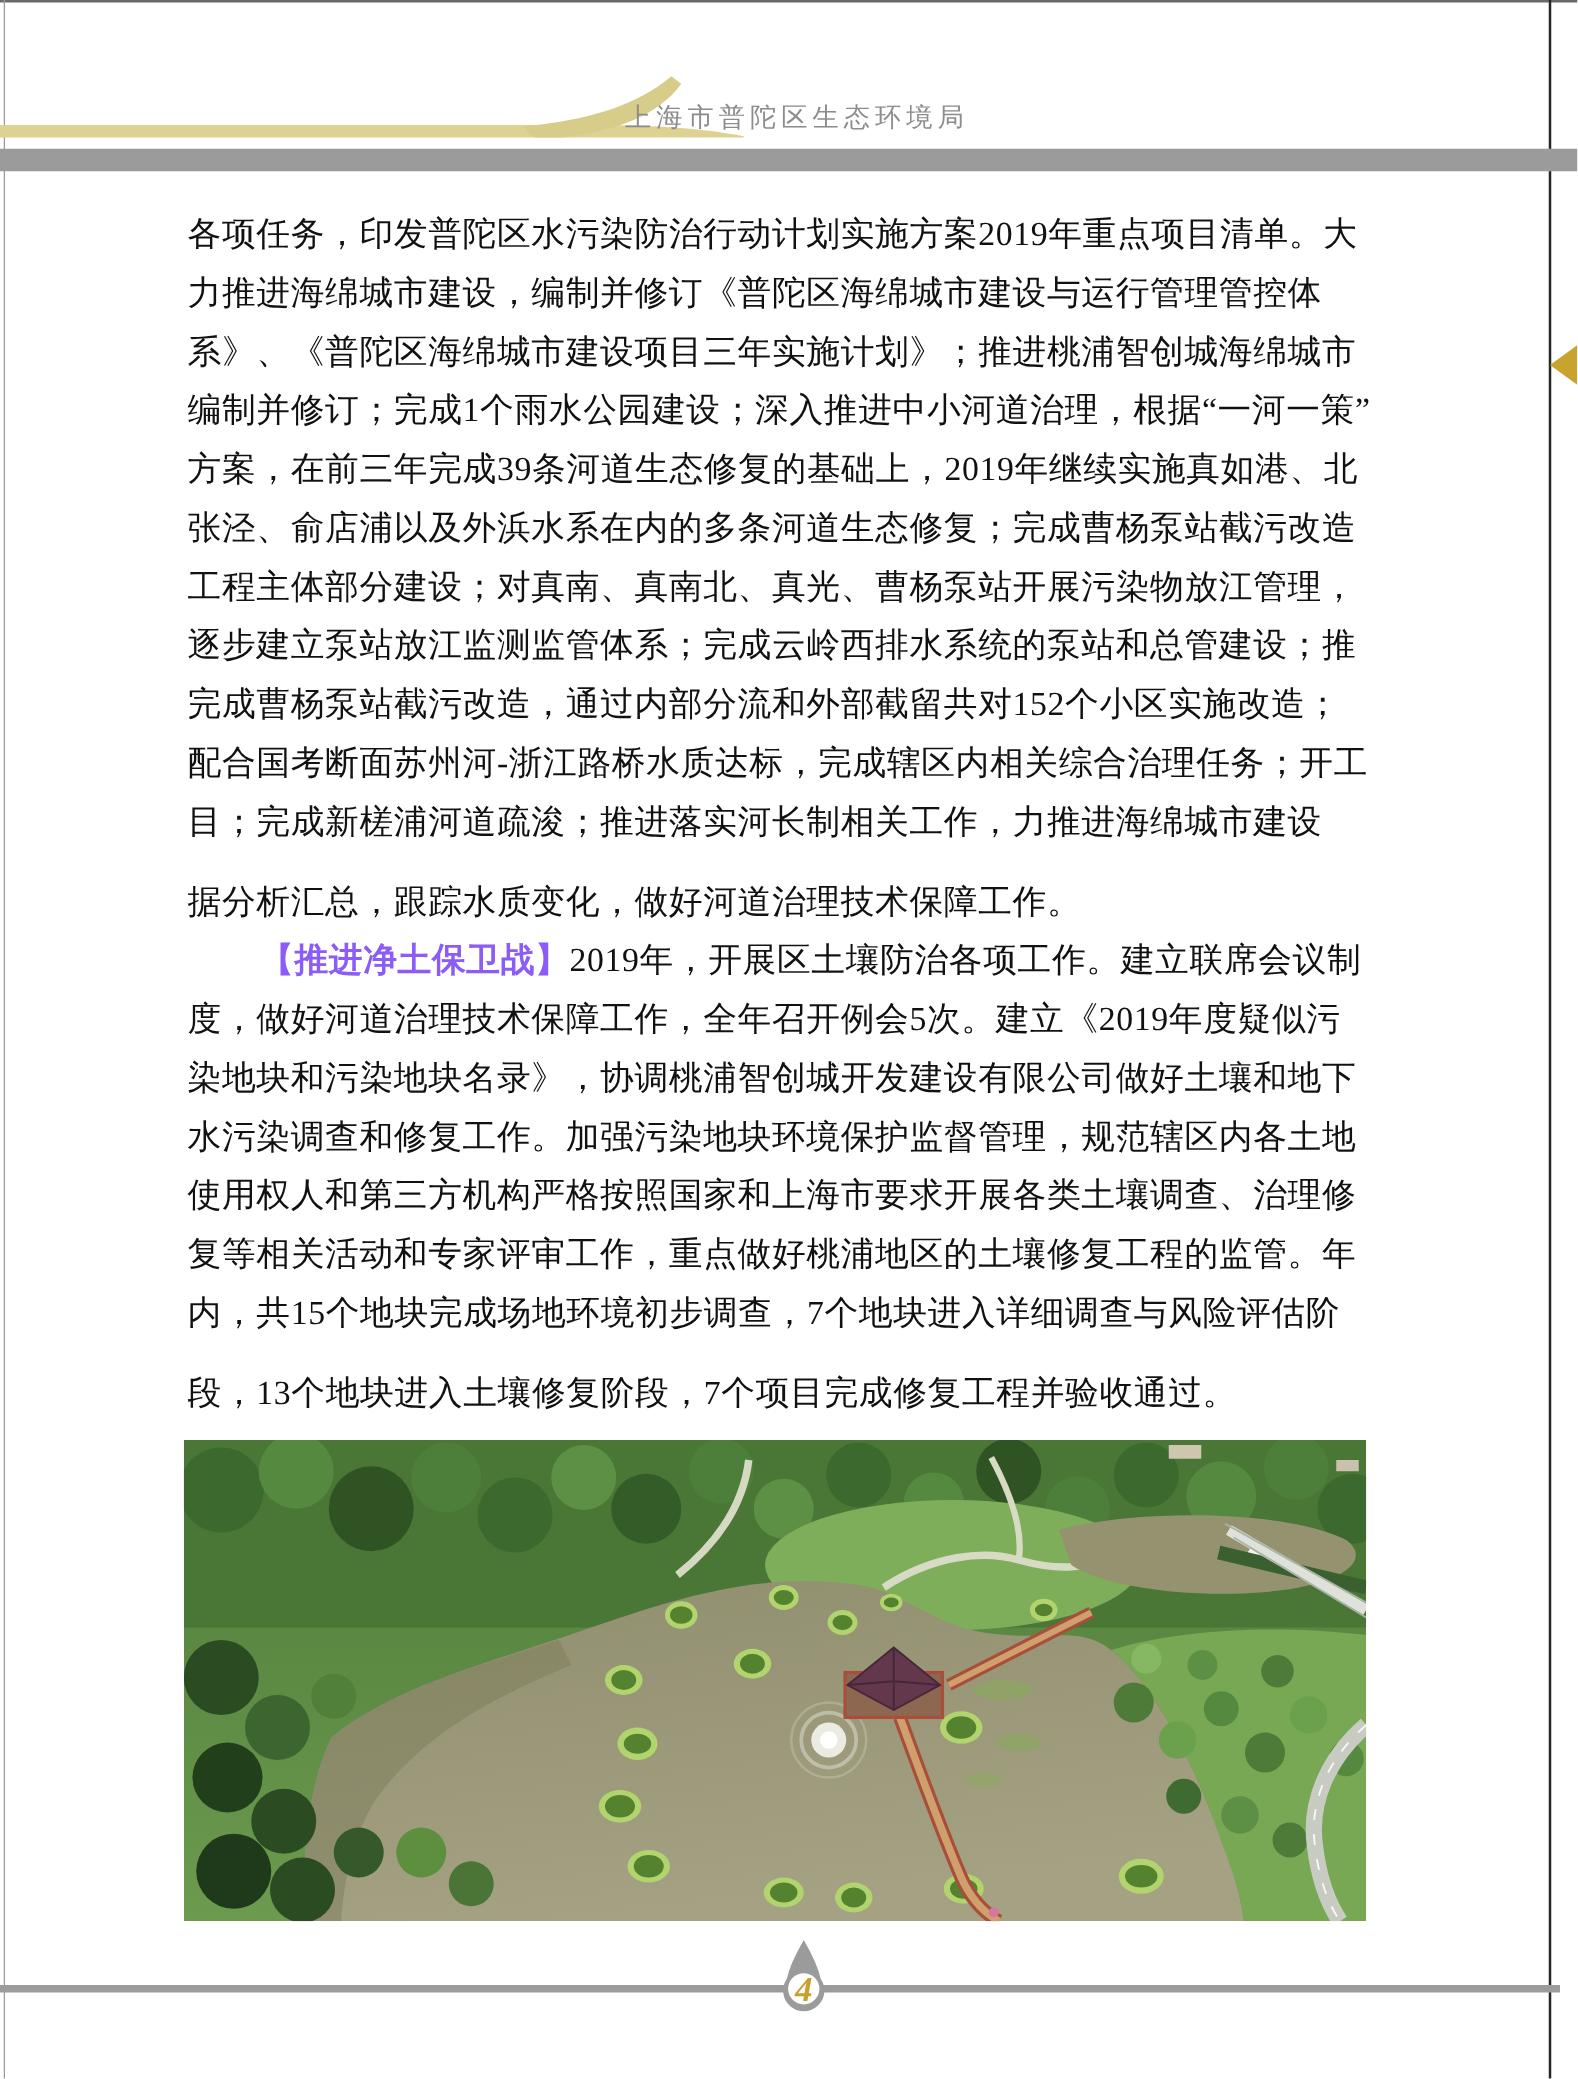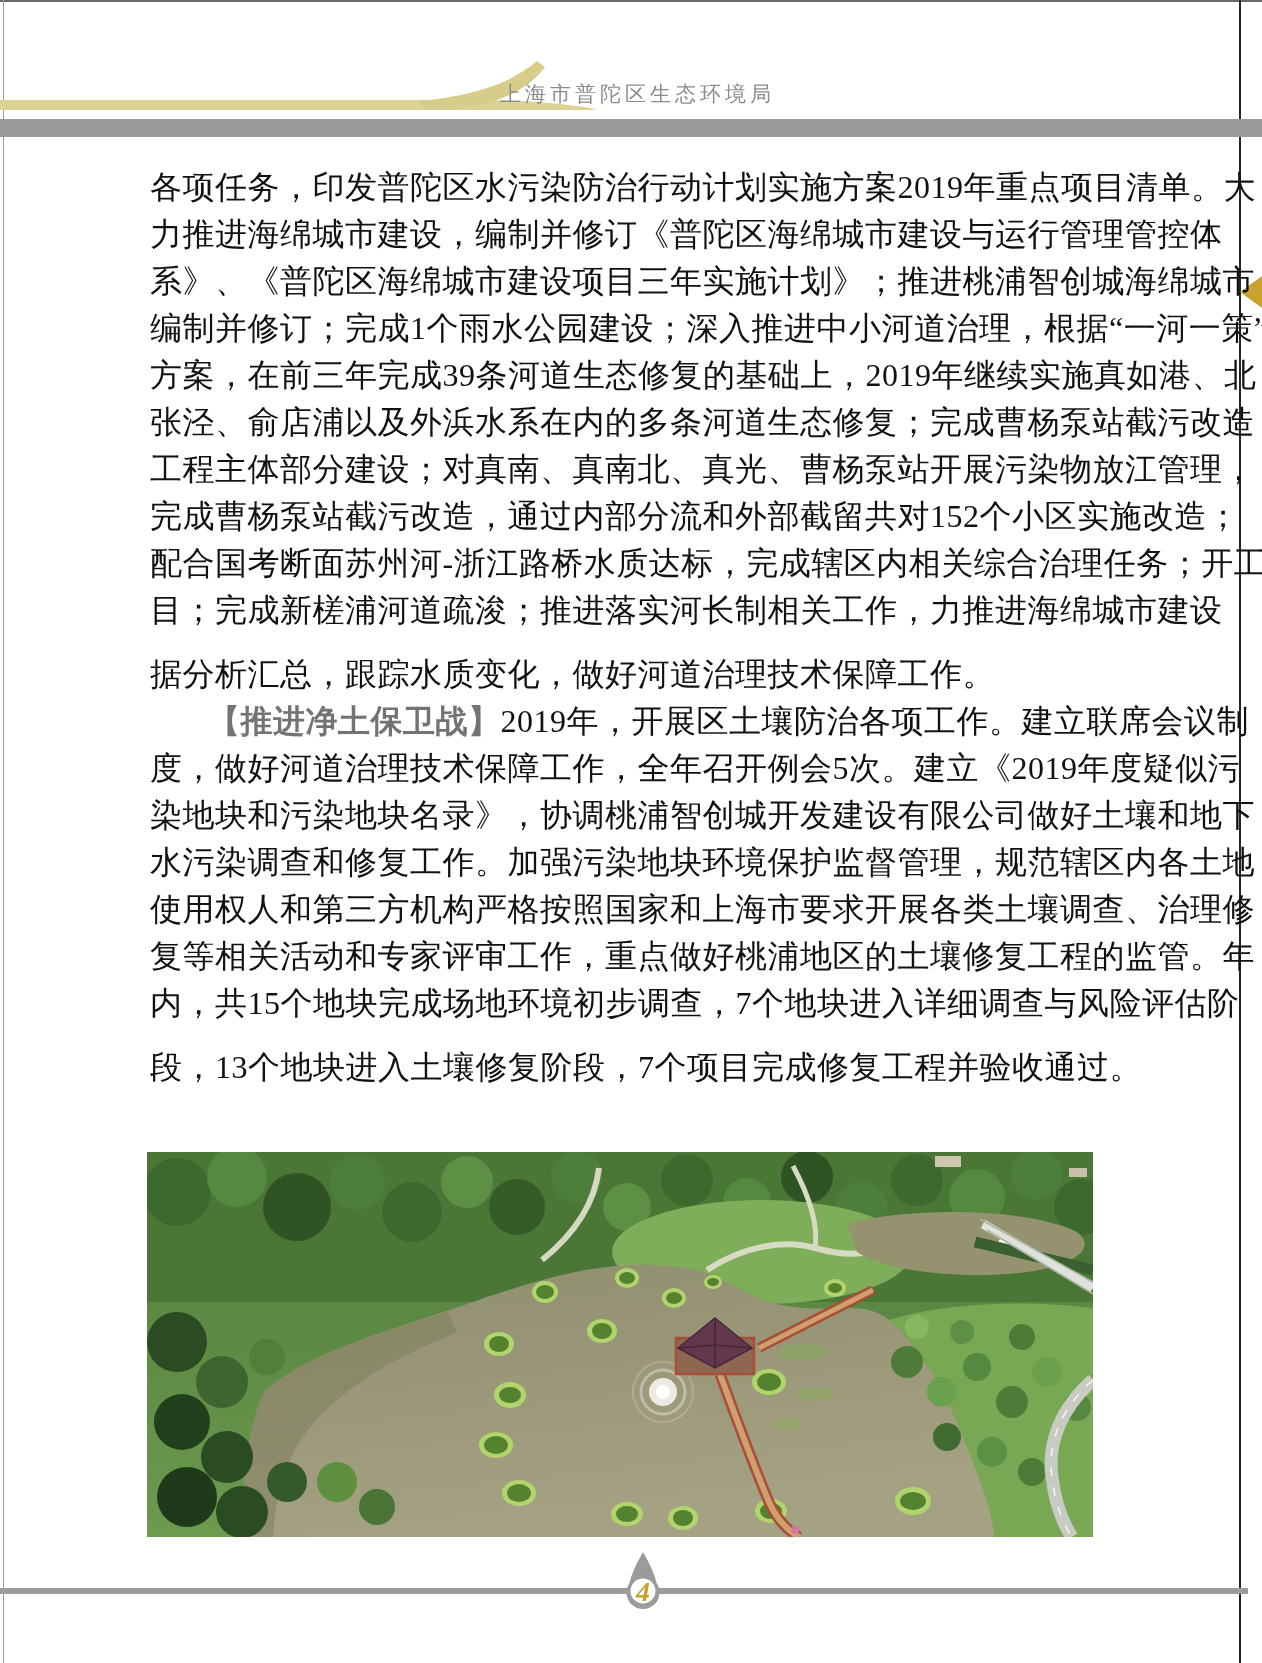--- a/index.html
+++ b/index.html
@@ -13,28 +13,28 @@
   .right-rule{position:absolute;left:1239px;top:0;width:2px;height:1663px;background:#262626;}
   
   .header-swoosh{position:absolute;left:0;top:0;width:1262px;height:140px;}
   .header-title{
     position:absolute;left:500px;top:82px;font-size:21px;line-height:24px;
     letter-spacing:4px;color:#8c8c8c;white-space:nowrap;font-weight:500;
   }
   .gray-bar-top{position:absolute;left:0;top:119px;width:1262px;height:18px;background:#9b9b9b;}
   .side-arrow{position:absolute;left:1240px;top:276px;width:22px;height:32px;}
   
-  .textblock{position:absolute;left:150px;top:164px;width:888px;font-size:32px;line-height:47px;}
+  .textblock{position:absolute;left:150px;top:164px;width:888px;font-size:27px;line-height:47px;}
   .line{
     width:888px;height:47px;text-align:justify;text-align-last:justify;
     white-space:nowrap;letter-spacing:0.5px;
   }
   .line.para-end{text-align-last:left;margin-top:17px;}
   .line.indent{text-indent:58px;}
-  .hl{color:#737373;font-weight:bold;}
+  .hl{color:#8b5cf6;font-weight:bold;}
   
   .photo{position:absolute;left:147px;top:1152px;width:946px;height:385px;overflow:hidden;}
   
   .gray-rule-bottom{position:absolute;left:0;top:1588px;width:1248px;height:6px;background:#9b9b9b;}
   .page-drop{position:absolute;left:610px;top:1545px;width:66px;height:80px;}
 </style>
 </head>
 <body>
 
 <div class="page">
@@ -55,20 +55,21 @@
   </svg>
 
   <div class="textblock">
     <div class="line">各项任务，印发普陀区水污染防治行动计划实施方案2019年重点项目清单。大</div>
     <div class="line">力推进海绵城市建设，编制并修订《普陀区海绵城市建设与运行管理管控体</div>
     <div class="line">系》、《普陀区海绵城市建设项目三年实施计划》；推进桃浦智创城海绵城市</div>
     <div class="line">编制并修订；完成1个雨水公园建设；深入推进中小河道治理，根据“一河一策”</div>
     <div class="line">方案，在前三年完成39条河道生态修复的基础上，2019年继续实施真如港、北</div>
     <div class="line">张泾、俞店浦以及外浜水系在内的多条河道生态修复；完成曹杨泵站截污改造</div>
     <div class="line">工程主体部分建设；对真南、真南北、真光、曹杨泵站开展污染物放江管理，</div>
+    <div class="line">逐步建立泵站放江监测监管体系；完成云岭西排水系统的泵站和总管建设；推</div>
     <div class="line">完成曹杨泵站截污改造，通过内部分流和外部截留共对152个小区实施改造；</div>
     <div class="line">配合国考断面苏州河-浙江路桥水质达标，完成辖区内相关综合治理任务；开工</div>
     <div class="line">目；完成新槎浦河道疏浚；推进落实河长制相关工作，力推进海绵城市建设</div>
     <div class="line para-end">据分析汇总，跟踪水质变化，做好河道治理技术保障工作。</div>
 
     <div class="line indent"><span class="hl">【推进净土保卫战】</span><span>2019年，开展区土壤防治各项工作。建立联席会议制</span></div>
     <div class="line">度，做好河道治理技术保障工作，全年召开例会5次。建立《2019年度疑似污</div>
     <div class="line">染地块和污染地块名录》，协调桃浦智创城开发建设有限公司做好土壤和地下</div>
     <div class="line">水污染调查和修复工作。加强污染地块环境保护监督管理，规范辖区内各土地</div>
     <div class="line">使用权人和第三方机构严格按照国家和上海市要求开展各类土壤调查、治理修</div>

